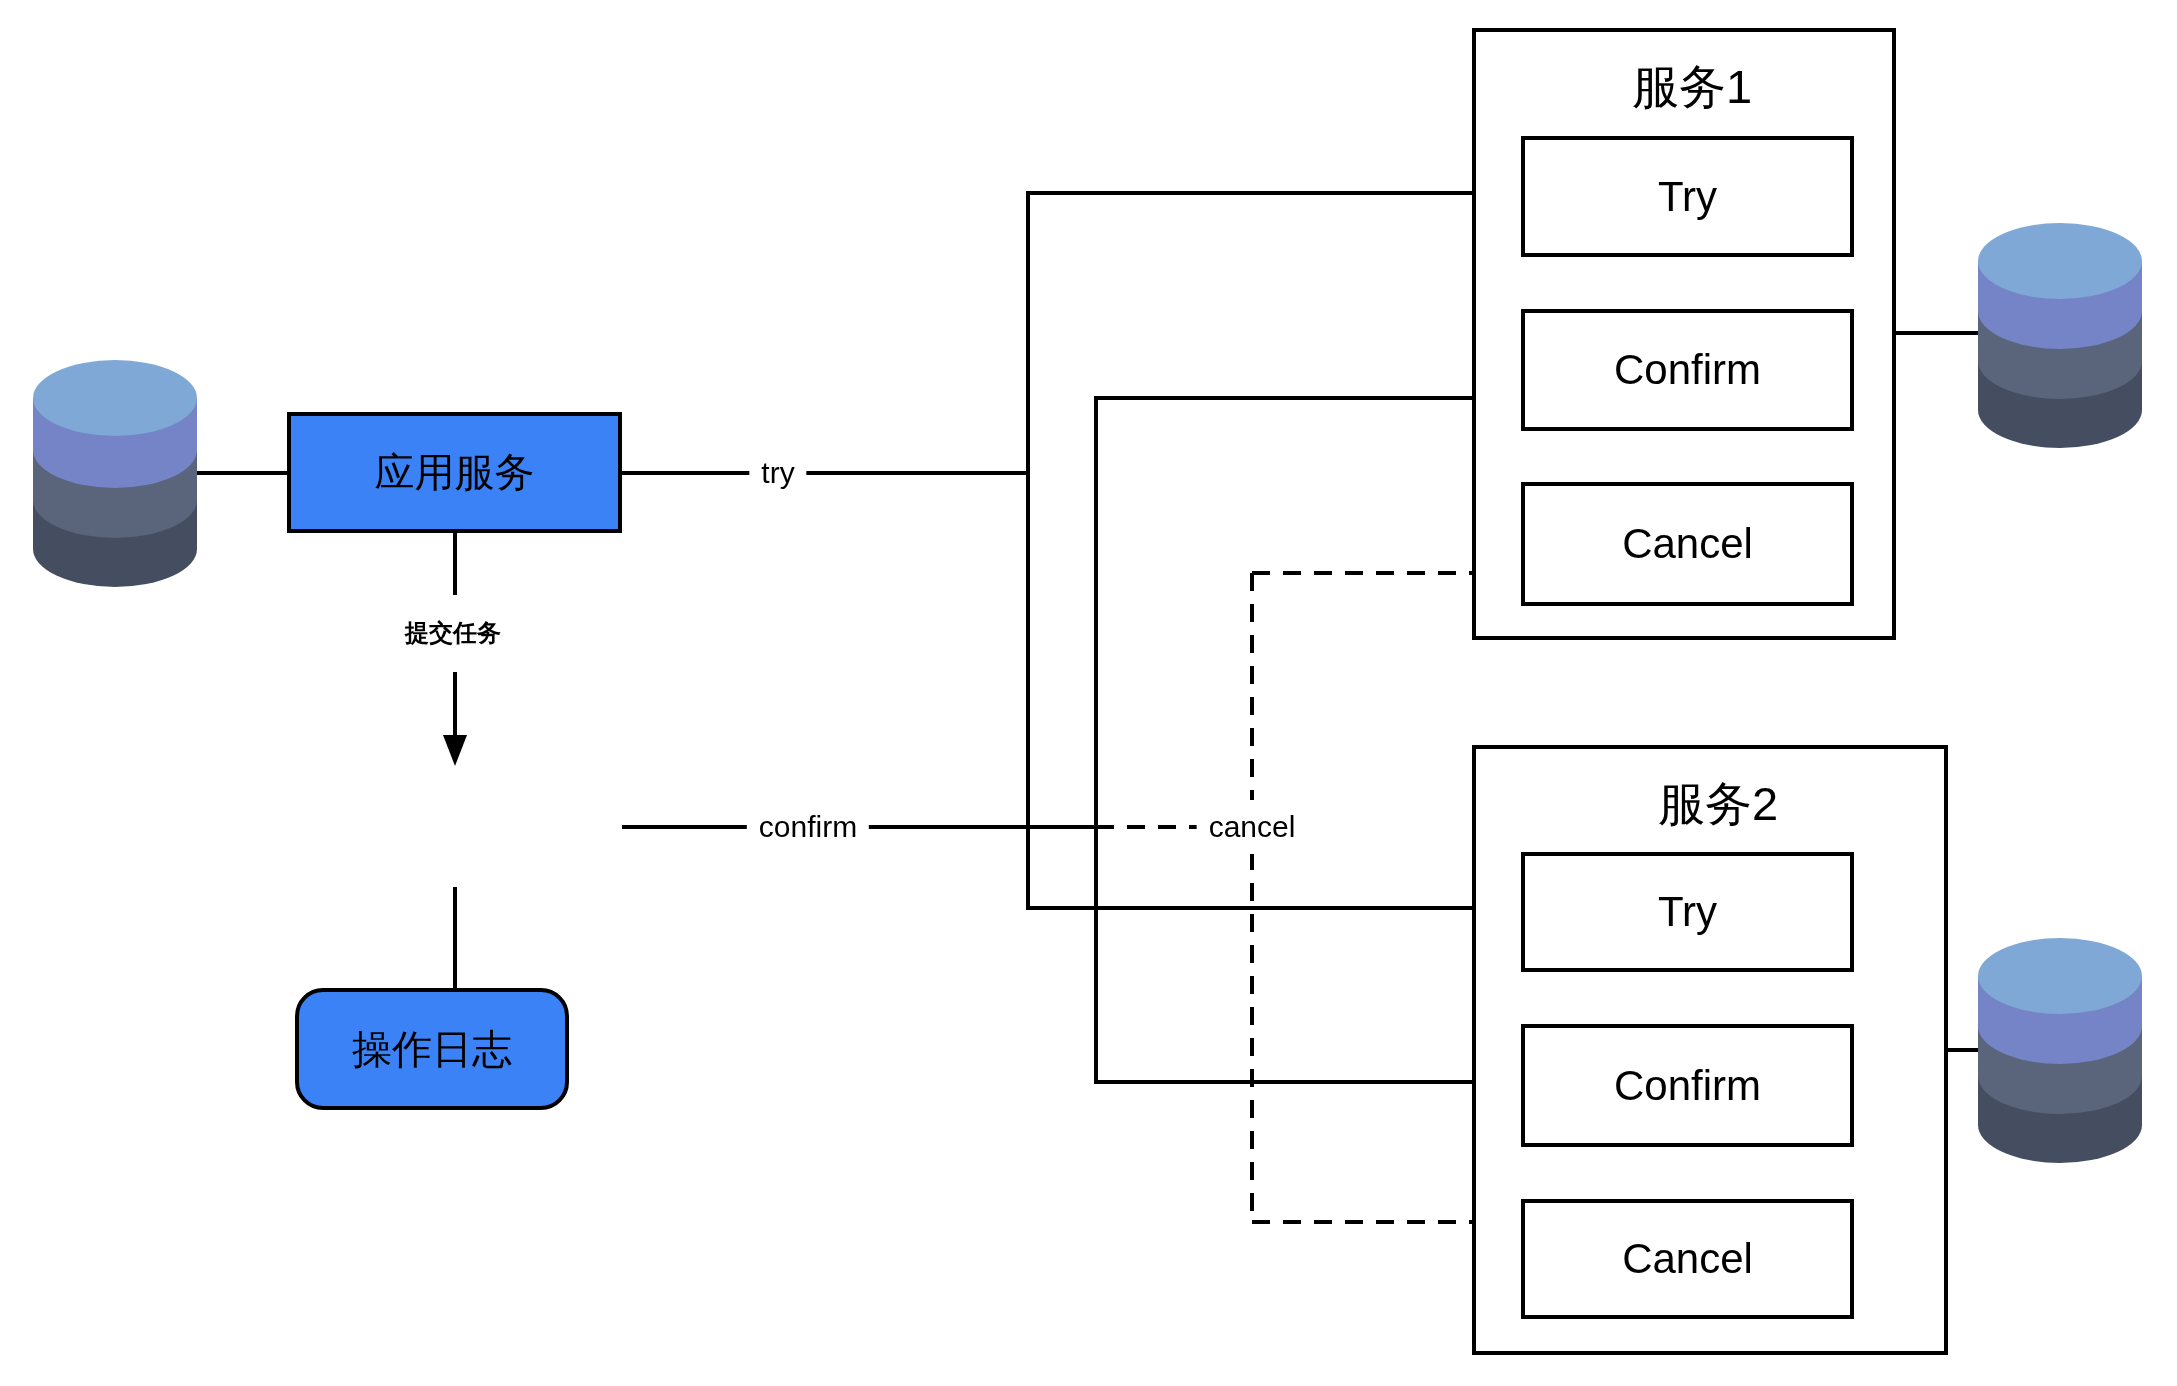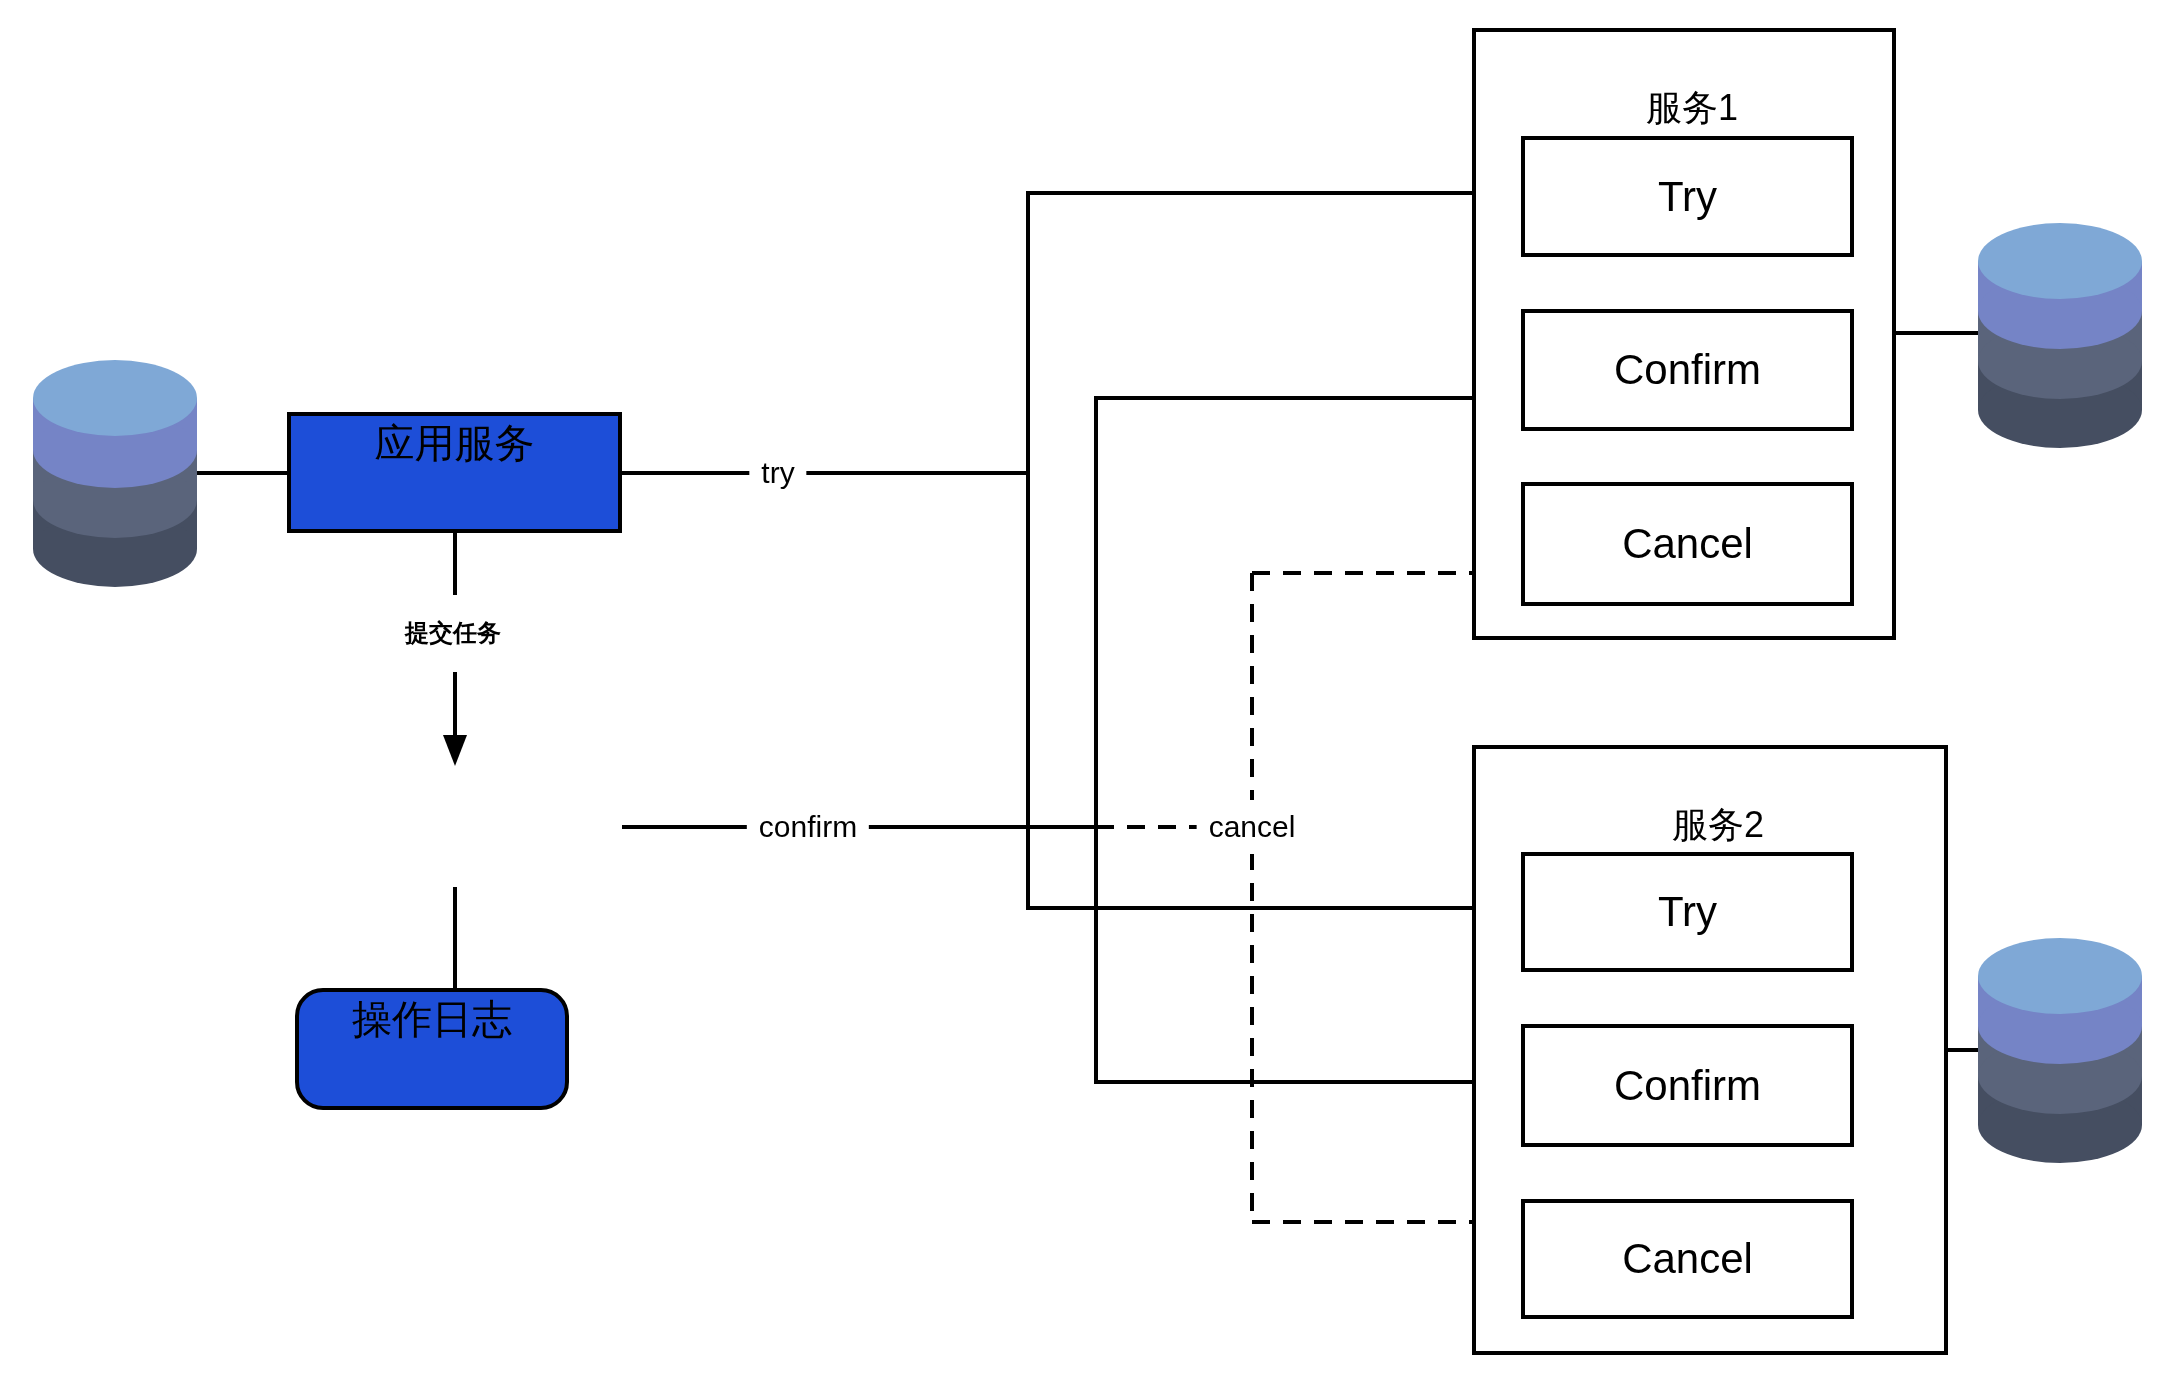--- a/index.html
+++ b/index.html
@@ -10,38 +10,38 @@
     background:#ffffff;
     font-family:"Liberation Sans", sans-serif;
     color:#000;
     overflow:hidden;
   }
   svg.layer{position:absolute;left:0;top:0;width:2177px;height:1386px;}
   .box{
     position:absolute;
     box-sizing:border-box;
     border:4px solid #000;
-    background:#1d4ed8;
+    background:#3b82f6;
     display:flex;
+    align-items:center;
     justify-content:center;
     font-size:40px;
   }
   .rounded{border-radius:28px;}
   .svc{
     position:absolute;
     box-sizing:border-box;
     border:4px solid #000;
     background:#ffffff;
   }
   .svc-title{
     position:absolute;
     left:16px;right:0;top:24px;
     text-align:center;
-    font-size:36px;
-    margin-top:28px;
+    font-size:47px;
   }
   .op{
     position:absolute;
     box-sizing:border-box;
     border:4px solid #000;
     background:#fff;
     display:flex;
     align-items:center;
     justify-content:center;
     font-size:42px;

